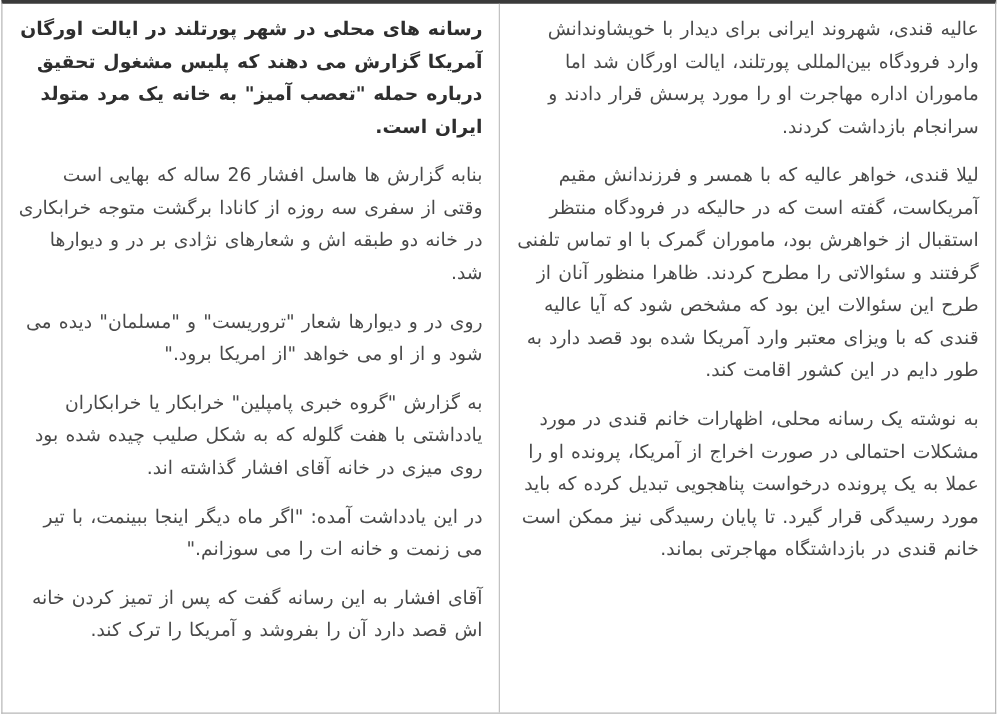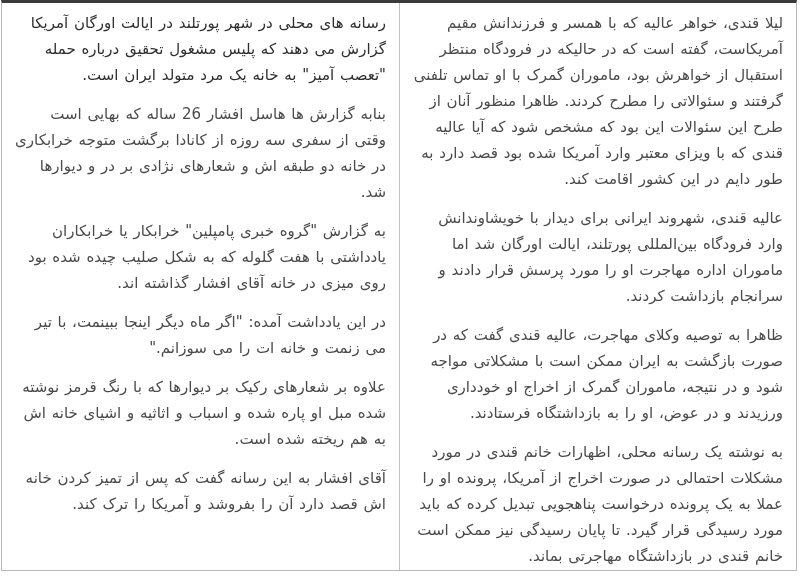--- a/index.html
+++ b/index.html
@@ -38,40 +38,39 @@
   .column p {
     direction: rtl;
     text-align: right;
     margin: 0 0 13px 0;
     font-size: 15px;
     line-height: 26px;
     color: #4a4a4a;
     word-spacing: 1px;
   }
   .column p.lead {
-    font-weight: normal;
+    font-weight: bold;
     color: #2e2e2e;
   }
 </style>
 </head>
 <body>
 
 <div class="page">
   <div class="columns">
 
     <div class="column right-col">
+      <p>عالیه قندی، شهروند ایرانی برای دیدار با خویشاوندانش وارد فرودگاه بین‌المللی پورتلند، ایالت اورگان شد اما ماموران اداره مهاجرت او را مورد پرسش قرار دادند و سرانجام بازداشت کردند.</p>
       <p>لیلا قندی، خواهر عالیه که با همسر و فرزندانش مقیم آمریکاست، گفته است که در حالیکه در فرودگاه منتظر استقبال از خواهرش بود، ماموران گمرک با او تماس تلفنی گرفتند و سئوالاتی را مطرح کردند. ظاهرا منظور آنان از طرح این سئوالات این بود که مشخص شود که آیا عالیه قندی که با ویزای معتبر وارد آمریکا شده بود قصد دارد به طور دایم در این کشور اقامت کند.</p>
-      <p>عالیه قندی، شهروند ایرانی برای دیدار با خویشاوندانش وارد فرودگاه بین‌المللی پورتلند، ایالت اورگان شد اما ماموران اداره مهاجرت او را مورد پرسش قرار دادند و سرانجام بازداشت کردند.</p>
-      <p>ظاهرا به توصیه وکلای مهاجرت، عالیه قندی گفت که در صورت بازگشت به ایران ممکن است با مشکلاتی مواجه شود و در نتیجه، ماموران گمرک از اخراج او خودداری ورزیدند و در عوض، او را به بازداشتگاه فرستادند.</p>
       <p>به نوشته یک رسانه محلی، اظهارات خانم قندی در مورد مشکلات احتمالی در صورت اخراج از آمریکا، پرونده او را عملا به یک پرونده درخواست پناهجویی تبدیل کرده که باید مورد رسیدگی قرار گیرد. تا پایان رسیدگی نیز ممکن است خانم قندی در بازداشتگاه مهاجرتی بماند.</p>
     </div>
 
     <div class="column left-col">
       <p class="lead">رسانه های محلی در شهر پورتلند در ایالت اورگان آمریکا گزارش می دهند که پلیس مشغول تحقیق درباره حمله "تعصب آمیز" به خانه یک مرد متولد ایران است.</p>
       <p>بنابه گزارش ها هاسل افشار 26 ساله که بهایی است وقتی از سفری سه روزه از کانادا برگشت متوجه خرابکاری در خانه دو طبقه اش و شعارهای نژادی بر در و دیوارها شد.</p>
+      <p>روی در و دیوارها شعار "تروریست" و "مسلمان" دیده می شود و از او می خواهد "از امریکا برود."</p>
       <p>به گزارش "گروه خبری پامپلین" خرابکار یا خرابکاران یادداشتی با هفت گلوله که به شکل صلیب چیده شده بود روی میزی در خانه آقای افشار گذاشته اند.</p>
       <p>در این یادداشت آمده: "اگر ماه دیگر اینجا ببینمت، با تیر می زنمت و خانه ات را می سوزانم."</p>
-      <p>علاوه بر شعارهای رکیک بر دیوارها که با رنگ قرمز نوشته شده مبل او پاره شده و اسباب و اثاثیه و اشیای خانه اش به هم ریخته شده است.</p>
       <p>آقای افشار به این رسانه گفت که پس از تمیز کردن خانه اش قصد دارد آن را بفروشد و آمریکا را ترک کند.</p>
     </div>
 
   </div>
 </div>
 
 </body></html>

